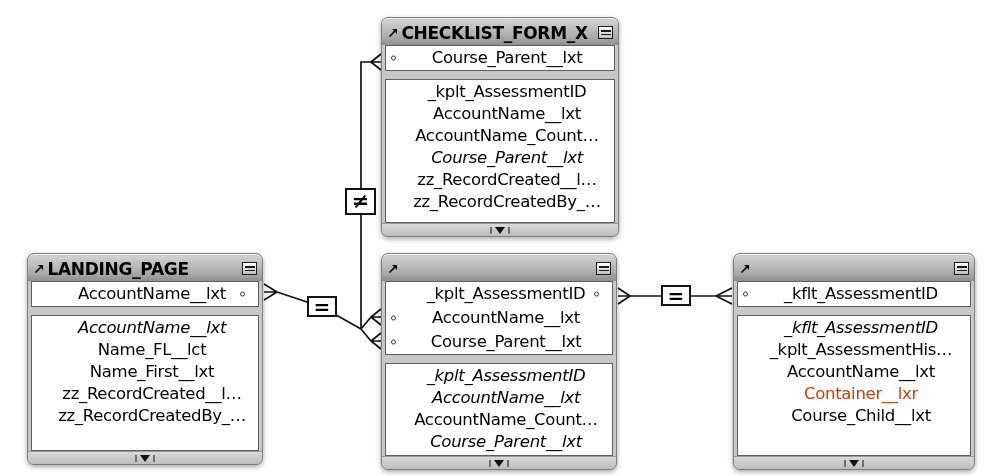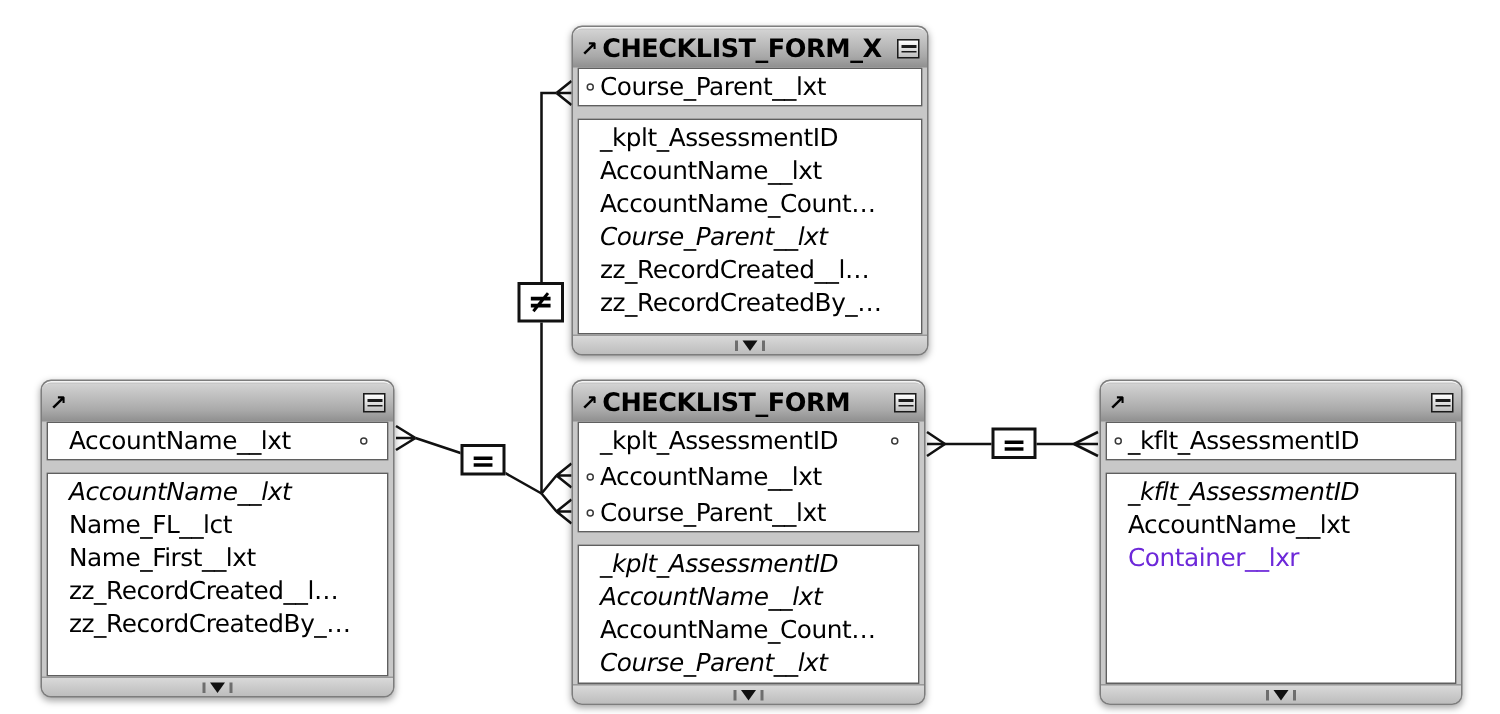--- a/index.html
+++ b/index.html
@@ -28,25 +28,25 @@
     margin-left:auto; width:15px; height:13px; flex:0 0 15px;
     border:1.5px solid #1a1a1a; background:linear-gradient(#ffffff,#bfbfbf);
     display:flex; flex-direction:column; justify-content:center; gap:2px; padding:0 1.5px;
   }
   .fm-btn i { display:block; height:1.5px; background:#1a1a1a; }
   .fm-sec { background:#fff; border:1px solid #5f5f5f; }
   .fm-fields { flex:1 1 auto; padding-top:1px; }
   .fm-gutter { height:8px; flex:0 0 8px; }
   .row {
     position:relative; height:22px; line-height:22px; padding-left:14px;
-    font-size:16.5px; letter-spacing:-0.3px; white-space:nowrap; overflow:hidden;
+    font-size:16.5px; letter-spacing:-0.3px; white-space:nowrap; overflow:hidden;text-align:center;
   }
   .fm-keys .row { height:24px; line-height:24px; }
   .row.it { font-style:italic; }
-  .row.dim { color:#6d28d9; }
+  .row.dim { color:#c2410c; }
   .dot {
     position:absolute; width:5px; height:5px; border:1.5px solid #3a3a3a;
     border-radius:50%; top:50%; transform:translateY(-50%);
   }
   .dot.l { left:5px; } .dot.r { right:13px; }
   .fm-footer {
     height:13px; flex:0 0 13px; margin:0 -3px;
     display:flex; align-items:center; justify-content:center; gap:3px;
     background:linear-gradient(#d9d9d9,#bdbdbd); border-top:1px solid #9a9a9a;
   }
@@ -118,20 +118,21 @@
     <div class="fm-footer">
       <span class="tick"></span>
       <span class="tri"></span>
       <span class="tick"></span>
     </div>
   </div>
 
   <div class="fm-table" style="left:27px; top:253px; width:236px; height:212px;">
     <div class="fm-header">
       <span class="fm-arrow">↗</span>
+      <span>LANDING_PAGE</span>
       <span class="fm-btn">
           <i></i>
           <i></i>
         </span>
     </div>
     <div class="fm-sec fm-keys">
       <div class="row">
         <span>AccountName__lxt</span>
         <span class="dot r"></span>
       </div>
@@ -147,21 +148,20 @@
     <div class="fm-footer">
       <span class="tick"></span>
       <span class="tri"></span>
       <span class="tick"></span>
     </div>
   </div>
 
   <div class="fm-table" style="left:381px; top:253px; width:236px; height:217px;">
     <div class="fm-header">
       <span class="fm-arrow">↗</span>
-      <span>CHECKLIST_FORM</span>
       <span class="fm-btn">
           <i></i>
           <i></i>
         </span>
     </div>
     <div class="fm-sec fm-keys">
       <div class="row">
         <span>_kplt_AssessmentID</span>
         <span class="dot r"></span>
       </div>
@@ -198,22 +198,24 @@
     </div>
     <div class="fm-sec fm-keys">
       <div class="row">
         <span class="dot l"></span>
         <span>_kflt_AssessmentID</span>
       </div>
     </div>
     <div class="fm-gutter"></div>
     <div class="fm-sec fm-fields">
       <div class="row it"><span>_kflt_AssessmentID</span></div>
+      <div class="row"><span>_kplt_AssessmentHis…</span></div>
       <div class="row"><span>AccountName__lxt</span></div>
       <div class="row dim"><span>Container__lxr</span></div>
+      <div class="row"><span>Course_Child__lxt</span></div>
     </div>
     <div class="fm-footer">
       <span class="tick"></span>
       <span class="tri"></span>
       <span class="tick"></span>
     </div>
   </div>
 
   <div class="op op-neq">≠</div>
   <div class="op op-eq-l">=</div>

